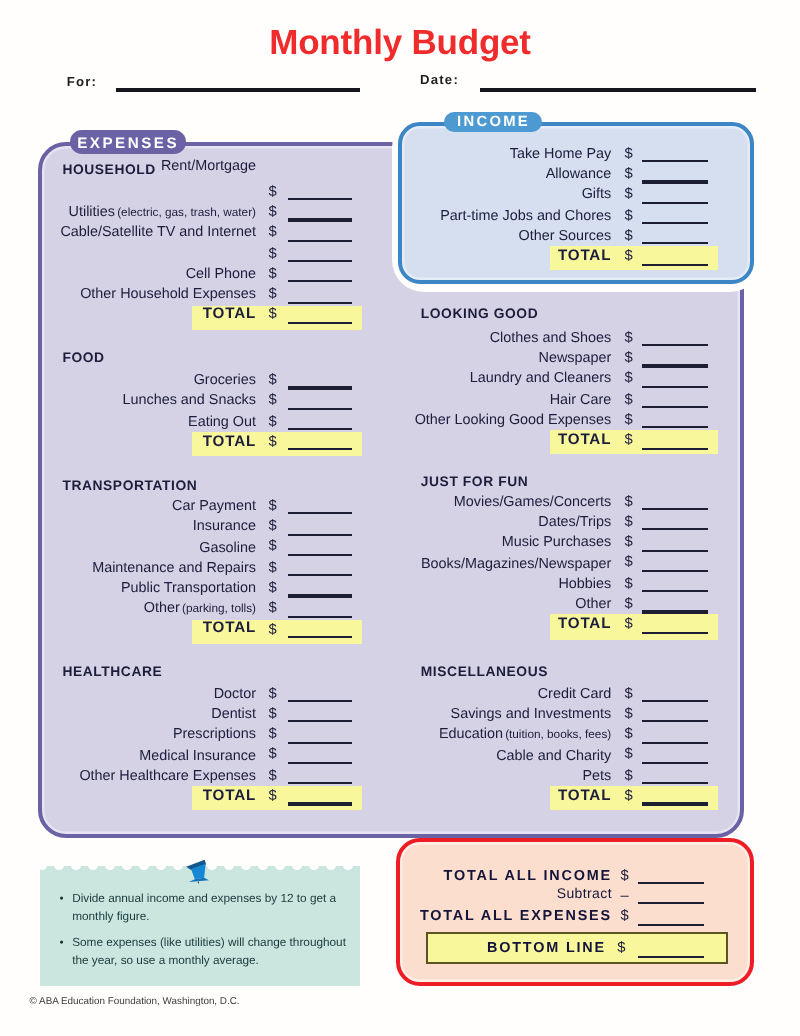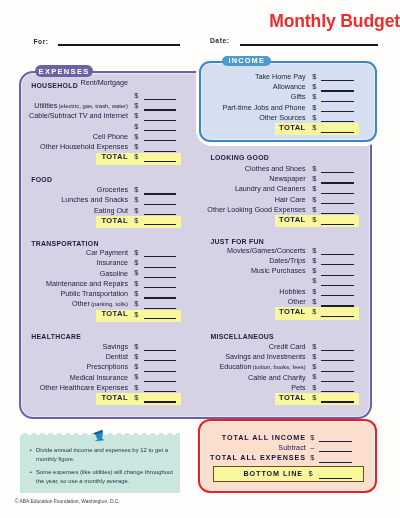--- a/index.html
+++ b/index.html
@@ -1,19 +1,19 @@
 <!DOCTYPE html>
 <html><head>
 <meta charset="utf-8">
 <style>
   html,body{margin:0;padding:0;}
   body{width:400px;height:518px;background:#fffefc;font-family:"Liberation Sans",sans-serif;position:relative;overflow:hidden;
        -webkit-font-smoothing:antialiased;}
   .page{position:absolute;left:0;top:0;width:400px;height:518px;}
-  #title{position:absolute;left:0;top:11.2px;width:400px;text-align:right;color:#ef2b2b;font-weight:bold;font-size:17.5px;letter-spacing:-0.1px;}
+  #title{position:absolute;left:0;top:11.2px;width:400px;text-align:center;color:#ef2b2b;font-weight:bold;font-size:17.5px;letter-spacing:-0.1px;}
   .fl{position:absolute;font-size:6.6px;font-weight:bold;color:#231f20;letter-spacing:0.6px;}
   .fline{position:absolute;height:1.6px;background:#16161e;}
   #purple{position:absolute;left:19px;top:70.8px;width:353px;height:348px;background:#d5d2e5;border:2.5px solid #6a62a4;border-radius:14px;box-sizing:border-box;box-shadow:inset 0 0 0 1.2px #e6e4f2;}
   #incomewrap{position:absolute;left:195.5px;top:57.6px;width:185.3px;height:88.4px;background:#fffefc;border-radius:16px;}
   #income{position:absolute;left:199px;top:61.1px;width:178.3px;height:81.4px;background:#d5dff0;border:2.2px solid #3d86c6;border-radius:11px;box-sizing:border-box;box-shadow:inset 0 0 0 1.2px #e4ecf8;}
   .pill{position:absolute;border-radius:8px;color:#fff;font-weight:bold;display:flex;align-items:center;justify-content:center;box-sizing:border-box;}
   #pill-exp{left:34.9px;top:65.2px;width:58.4px;height:11.7px;background:#6a62a4;font-size:7.6px;letter-spacing:1.25px;border-radius:5.9px;}
   #pill-inc{left:222.4px;top:55.5px;width:48.8px;height:10.9px;background:#4d9ad2;font-size:7.4px;letter-spacing:1.15px;border-radius:5.5px;}
   #pill-gt{left:221.3px;top:413.6px;width:75.9px;height:12px;background:#ee1c25;font-size:7.6px;letter-spacing:1.15px;border-radius:6px;}
   #gtbox{position:absolute;left:198.3px;top:418.8px;width:178.7px;height:74px;background:#fbdecd;border:2.8px solid #ee1c25;border-radius:12px;box-sizing:border-box;box-shadow:inset 0 0 0 1.2px #fdeee6;}
@@ -54,38 +54,38 @@
 
   <div class="rlabel" style="right:94.4px;top:71.80px"><span>Take Home Pay</span></div>
   <div class="dsign" style="left:312.3px;top:71.70px">$</div>
   <div class="wline" style="left:321.0px;top:80.10px;width:33.0px"></div>
   <div class="rlabel" style="right:94.4px;top:82.08px"><span>Allowance</span></div>
   <div class="dsign" style="left:312.3px;top:81.98px">$</div>
   <div class="wline" style="left:321.0px;top:90.38px;width:33.0px"></div>
   <div class="rlabel" style="right:94.4px;top:92.36px"><span>Gifts</span></div>
   <div class="dsign" style="left:312.3px;top:92.26px">$</div>
   <div class="wline" style="left:321.0px;top:100.66px;width:33.0px"></div>
-  <div class="rlabel" style="right:94.4px;top:102.64px"><span>Part-time Jobs and Phone</span></div>
+  <div class="rlabel" style="right:94.4px;top:102.64px"><span>Part-time Jobs and Chores</span></div>
   <div class="dsign" style="left:312.3px;top:102.54px">$</div>
   <div class="wline" style="left:321.0px;top:110.94px;width:33.0px"></div>
   <div class="rlabel" style="right:94.4px;top:112.92px"><span>Other Sources</span></div>
   <div class="dsign" style="left:312.3px;top:112.82px">$</div>
   <div class="wline" style="left:321.0px;top:121.22px;width:33.0px"></div>
   <div class="band" style="left:274.9px;top:123.15px;width:84.3px"></div>
   <div class="rlabel tot" style="right:94.4px;top:122.90px">TOTAL</div>
   <div class="dsign" style="left:312.3px;top:123.10px">$</div>
   <div class="wline" style="left:321.0px;top:131.50px;width:33.0px"></div>
   <div class="ghead" style="left:31.2px;top:82.2px">HOUSEHOLD</div>
   <div class="rlabel" style="right:272.0px;top:78px"><span>Rent/Mortgage</span></div>
   <div class="dsign" style="left:134.3px;top:90.80px">$</div>
   <div class="wline" style="left:143.7px;top:99.20px;width:32.6px"></div>
   <div class="rlabel" style="right:272.0px;top:101.18px"><span>Utilities</span><span class="gap">&nbsp;</span><span class="sub">(electric, gas, trash, water)</span></div>
   <div class="dsign" style="left:134.3px;top:101.08px">$</div>
   <div class="wline" style="left:143.7px;top:109.48px;width:32.6px"></div>
-  <div class="rlabel" style="right:272.0px;top:111.46px"><span>Cable/Subtract TV and Internet</span></div>
+  <div class="rlabel" style="right:272.0px;top:111.46px"><span>Cable/Satellite TV and Internet</span></div>
   <div class="dsign" style="left:134.3px;top:111.36px">$</div>
   <div class="wline" style="left:143.7px;top:119.76px;width:32.6px"></div>
   <div class="dsign" style="left:134.3px;top:121.64px">$</div>
   <div class="wline" style="left:143.7px;top:130.04px;width:32.6px"></div>
   <div class="rlabel" style="right:272.0px;top:132.02px"><span>Cell Phone</span></div>
   <div class="dsign" style="left:134.3px;top:131.92px">$</div>
   <div class="wline" style="left:143.7px;top:140.32px;width:32.6px"></div>
   <div class="rlabel" style="right:272.0px;top:142.30px"><span>Other Household Expenses</span></div>
   <div class="dsign" style="left:134.3px;top:142.20px">$</div>
   <div class="wline" style="left:143.7px;top:150.60px;width:32.6px"></div>
@@ -124,21 +124,21 @@
   <div class="dsign" style="left:134.3px;top:289.02px">$</div>
   <div class="wline" style="left:143.7px;top:297.42px;width:32.6px"></div>
   <div class="rlabel" style="right:272.0px;top:299.40px"><span>Other</span><span class="gap">&nbsp;</span><span class="sub">(parking, tolls)</span></div>
   <div class="dsign" style="left:134.3px;top:299.30px">$</div>
   <div class="wline" style="left:143.7px;top:307.70px;width:32.6px"></div>
   <div class="band" style="left:95.6px;top:309.63px;width:85.2px"></div>
   <div class="rlabel tot" style="right:272.0px;top:309.38px">TOTAL</div>
   <div class="dsign" style="left:134.3px;top:309.58px">$</div>
   <div class="wline" style="left:143.7px;top:317.98px;width:32.6px"></div>
   <div class="ghead" style="left:31.2px;top:333.2px">HEALTHCARE</div>
-  <div class="rlabel" style="right:272.0px;top:341.70px"><span>Savings</span></div>
+  <div class="rlabel" style="right:272.0px;top:341.70px"><span>Doctor</span></div>
   <div class="dsign" style="left:134.3px;top:341.60px">$</div>
   <div class="wline" style="left:143.7px;top:350.00px;width:32.6px"></div>
   <div class="rlabel" style="right:272.0px;top:351.98px"><span>Dentist</span></div>
   <div class="dsign" style="left:134.3px;top:351.88px">$</div>
   <div class="wline" style="left:143.7px;top:360.28px;width:32.6px"></div>
   <div class="rlabel" style="right:272.0px;top:362.26px"><span>Prescriptions</span></div>
   <div class="dsign" style="left:134.3px;top:362.16px">$</div>
   <div class="wline" style="left:143.7px;top:370.56px;width:32.6px"></div>
   <div class="rlabel" style="right:272.0px;top:372.54px"><span>Medical Insurance</span></div>
   <div class="dsign" style="left:134.3px;top:372.44px">$</div>
@@ -173,20 +173,21 @@
   <div class="ghead" style="left:210.4px;top:237.8px">JUST FOR FUN</div>
   <div class="rlabel" style="right:94.4px;top:245.70px"><span>Movies/Games/Concerts</span></div>
   <div class="dsign" style="left:312.3px;top:245.60px">$</div>
   <div class="wline" style="left:321.0px;top:254.00px;width:33.0px"></div>
   <div class="rlabel" style="right:94.4px;top:255.98px"><span>Dates/Trips</span></div>
   <div class="dsign" style="left:312.3px;top:255.88px">$</div>
   <div class="wline" style="left:321.0px;top:264.28px;width:33.0px"></div>
   <div class="rlabel" style="right:94.4px;top:266.26px"><span>Music Purchases</span></div>
   <div class="dsign" style="left:312.3px;top:266.16px">$</div>
   <div class="wline" style="left:321.0px;top:274.56px;width:33.0px"></div>
+  <div class="rlabel" style="right:94.4px;top:276.54px"><span>Books/Magazines/Newspaper</span></div>
   <div class="dsign" style="left:312.3px;top:276.44px">$</div>
   <div class="wline" style="left:321.0px;top:284.84px;width:33.0px"></div>
   <div class="rlabel" style="right:94.4px;top:286.82px"><span>Hobbies</span></div>
   <div class="dsign" style="left:312.3px;top:286.72px">$</div>
   <div class="wline" style="left:321.0px;top:295.12px;width:33.0px"></div>
   <div class="rlabel" style="right:94.4px;top:297.10px"><span>Other</span></div>
   <div class="dsign" style="left:312.3px;top:297.00px">$</div>
   <div class="wline" style="left:321.0px;top:305.40px;width:33.0px"></div>
   <div class="band" style="left:274.9px;top:307.33px;width:84.3px"></div>
   <div class="rlabel tot" style="right:94.4px;top:307.08px">TOTAL</div>

